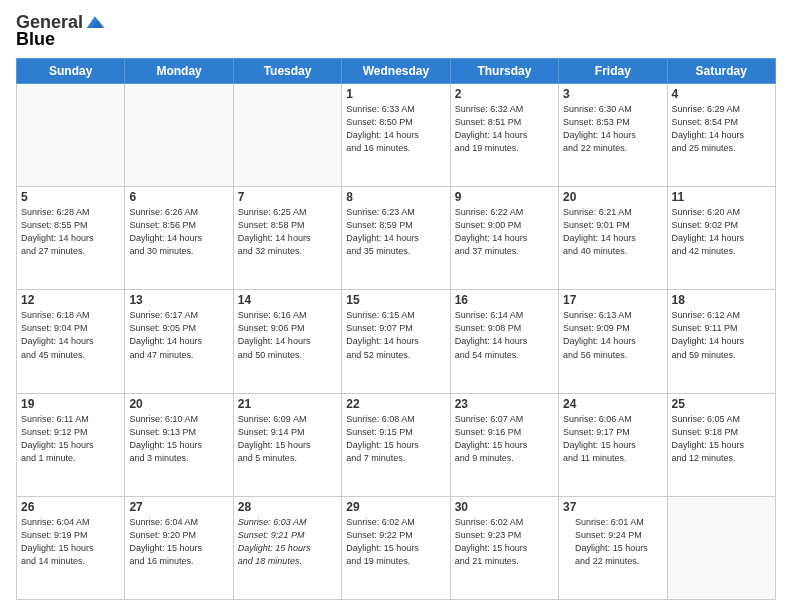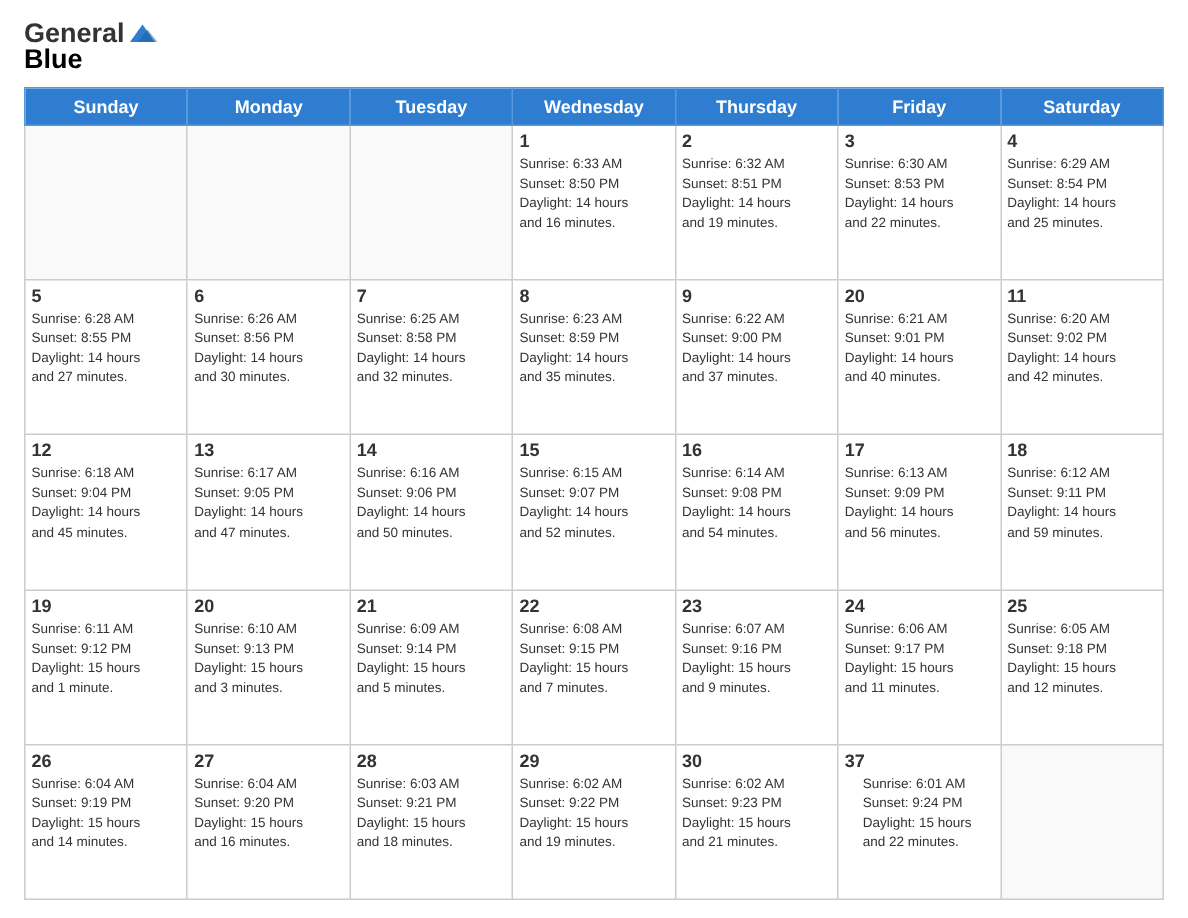--- a/index.html
+++ b/index.html
@@ -325,21 +325,21 @@
           </td>
           <td>
             <div class="day-number">27</div>
             <div class="day-info" style="white-space: pre-line;">Sunrise: 6:04 AM
 Sunset: 9:20 PM
 Daylight: 15 hours
 and 16 minutes.</div>
           </td>
           <td>
             <div class="day-number">28</div>
-            <div class="day-info" style="white-space: pre-line;">Sunrise: 6:03 AM
+            <div class="day-info" style="white-space: pre-line; font-style: italic;">Sunrise: 6:03 AM
 Sunset: 9:21 PM
 Daylight: 15 hours
 and 18 minutes.</div>
           </td>
           <td>
             <div class="day-number">29</div>
             <div class="day-info" style="white-space: pre-line;">Sunrise: 6:02 AM
 Sunset: 9:22 PM
 Daylight: 15 hours
 and 19 minutes.</div>

